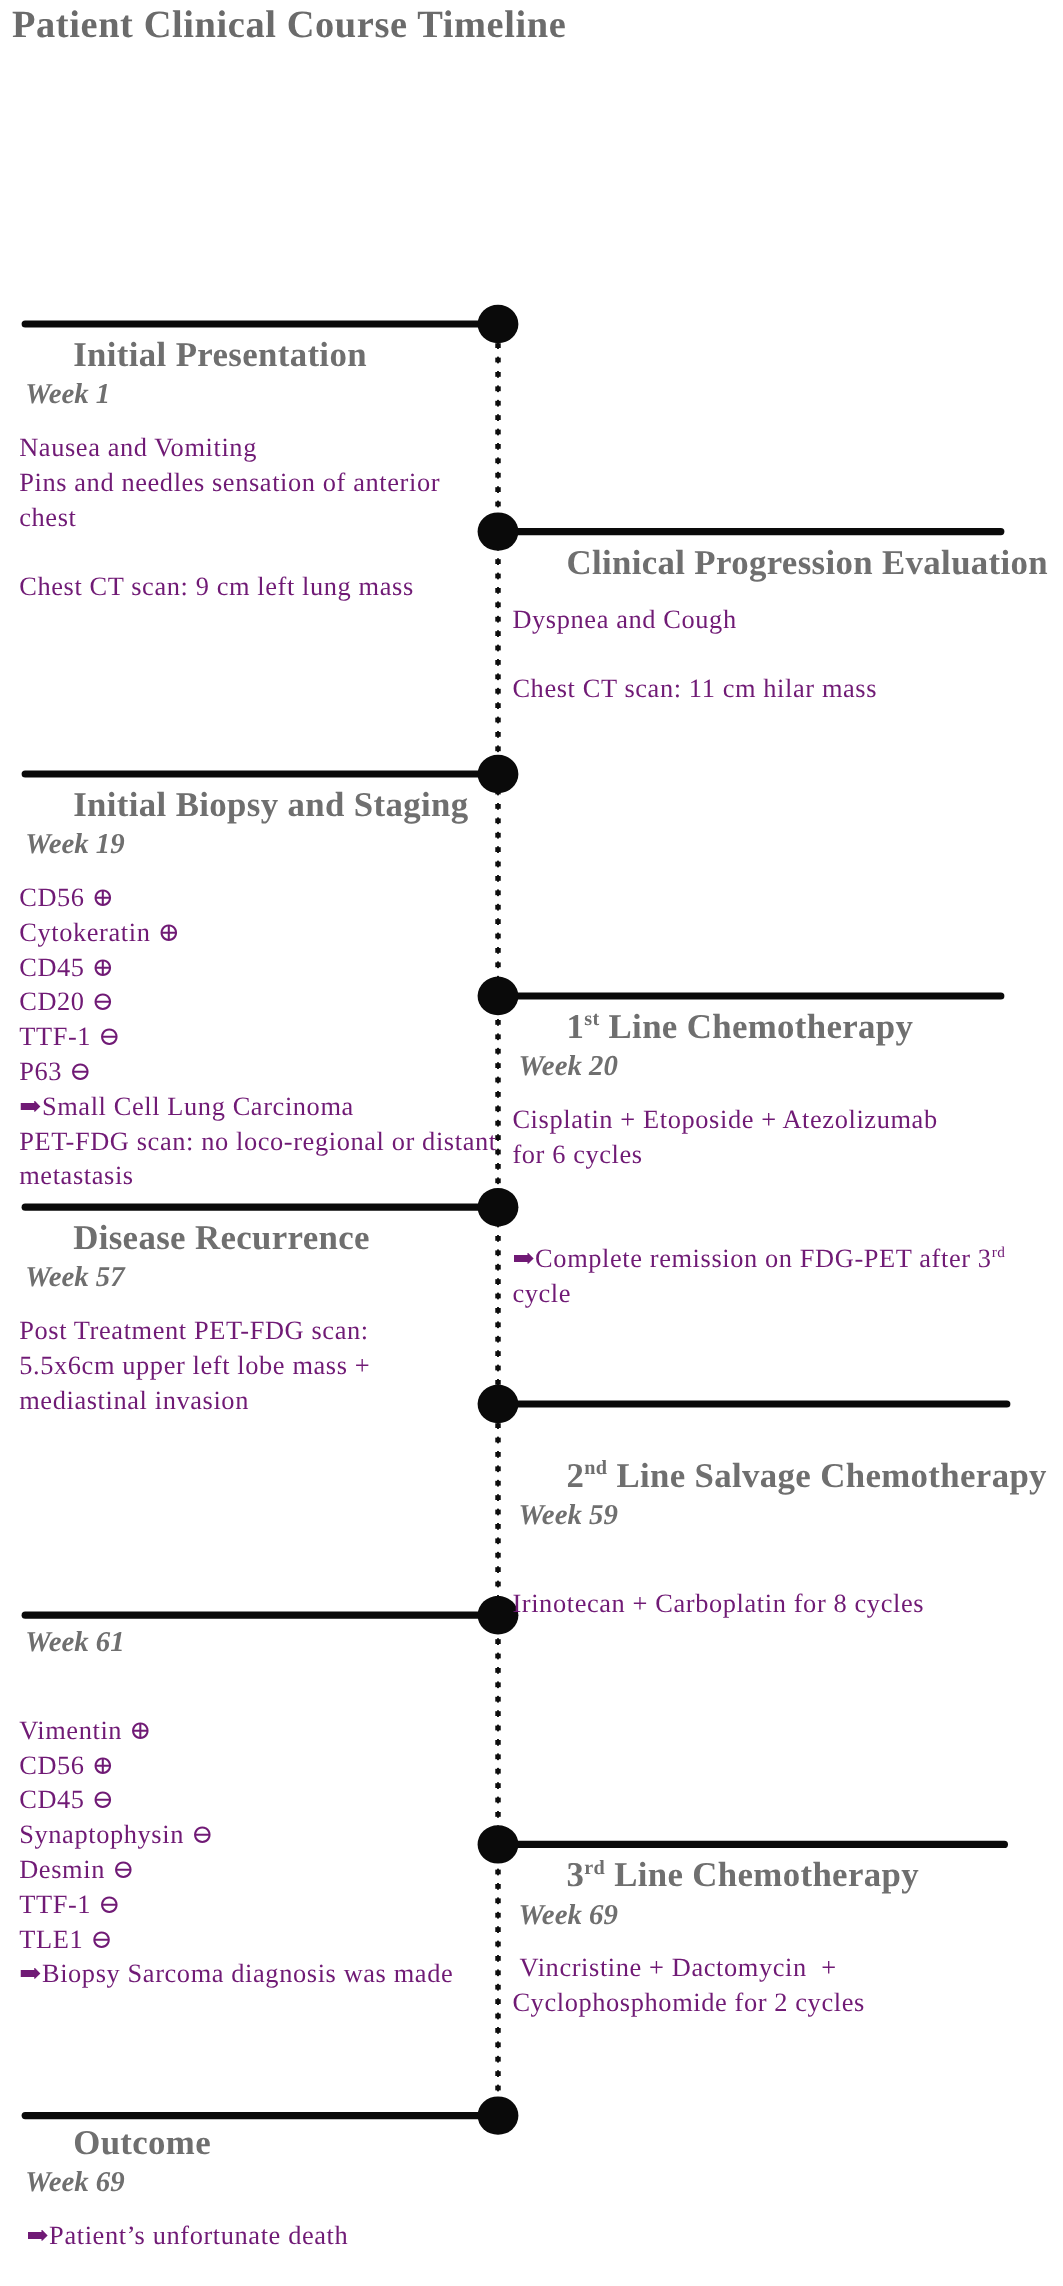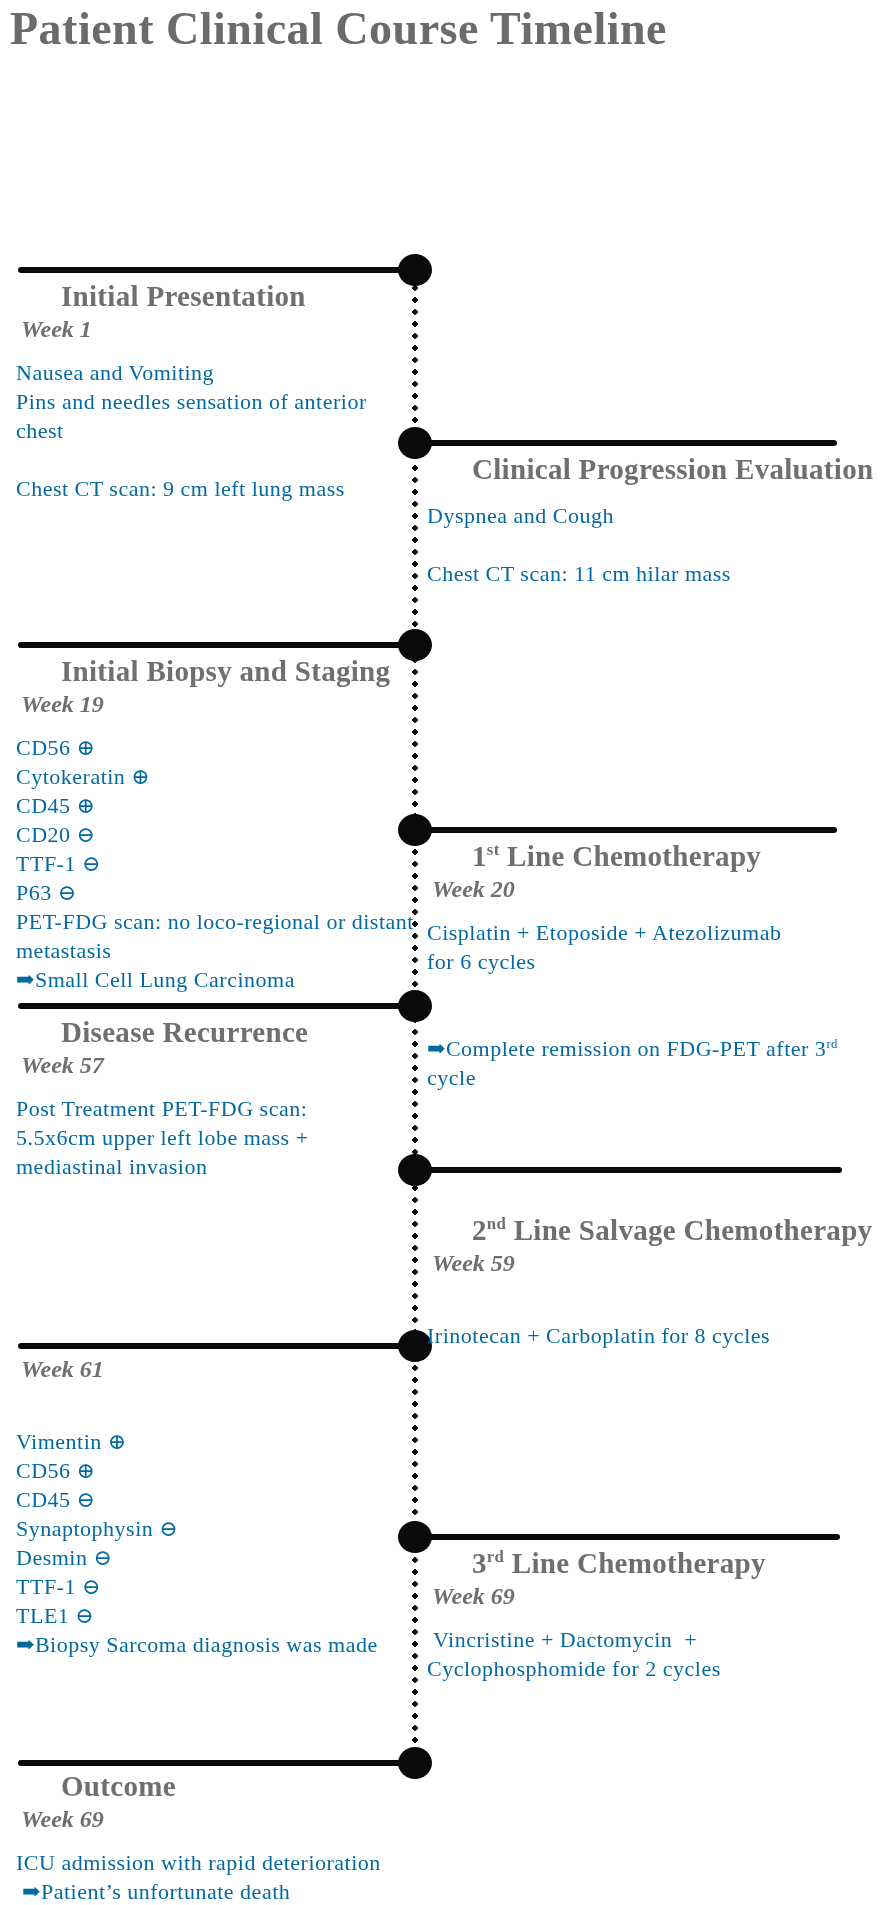--- a/index.html
+++ b/index.html
@@ -5,21 +5,21 @@
   html,body{margin:0;padding:0;background:#ffffff;}
   #canvas{
     position:relative;
     width:886px;height:1905px;
     background:#ffffff;
     overflow:hidden;
     font-family:"Liberation Serif","DejaVu Serif","DejaVu Sans",serif;
   }
   .page-title{
     position:absolute;top:2px;left:10px;
-    font-size:46px;font-weight:bold;color:#6b6b6b;
+    font-size:32px;font-weight:bold;color:#6b6b6b;
     letter-spacing:0.5px;white-space:nowrap;
   }
   
   .spine{
     position:absolute;left:412px;top:270px;width:6px;height:1496px;
     background-image:radial-gradient(circle 2.6px at 3px 6px,#0c0c0c 98%,rgba(0,0,0,0) 100%);
     background-size:6px 12px;background-repeat:repeat-y;
   }
   .node-dot{
     position:absolute;width:34px;height:32px;border-radius:50%;
@@ -32,21 +32,21 @@
   .event.left{left:16px;width:400px;}
   .event.right{left:427px;width:436px;}
   .ev-title{
     font-size:29px;font-weight:bold;color:#6f6f6f;
     line-height:36px;white-space:nowrap;padding-left:5px;letter-spacing:0.3px;margin-left:40px;
   }
   .ev-week{
     font-size:24px;font-weight:bold;color:#6f6f6f;
     line-height:30px;white-space:nowrap;padding-left:5px;font-style:italic;
   }
-  .ev-body{margin-top:14px;font-size:22px;color:#0369a1;letter-spacing:0.5px;}
+  .ev-body{margin-top:14px;font-size:22px;color:#701a75;letter-spacing:0.5px;}
   .body-line{min-height:29px;line-height:29px;white-space:pre-wrap;}
   sup{font-size:58%;line-height:0;}
 </style>
 </head>
 <body>
 
 <div id="canvas">
 
   <div class="page-title">Patient Clinical Course Timeline</div>
 
@@ -95,22 +95,22 @@
   <div class="event left" style="top:653px">
     <div class="ev-title">Initial Biopsy and Staging</div>
     <div class="ev-week">Week 19</div>
     <div class="ev-body">
         <div class="body-line">CD56 ⊕</div>
         <div class="body-line">Cytokeratin ⊕</div>
         <div class="body-line">CD45 ⊕</div>
         <div class="body-line">CD20 ⊖</div>
         <div class="body-line">TTF-1 ⊖</div>
         <div class="body-line">P63 ⊖</div>
+        <div class="body-line">➡Small Cell Lung Carcinoma</div>
         <div class="body-line">PET-FDG scan: no loco-regional or distant metastasis</div>
-        <div class="body-line">➡Small Cell Lung Carcinoma</div>
       </div>
   </div>
 
   <div class="event right" style="top:838px">
     <div class="ev-title">1<sup>st</sup> Line Chemotherapy</div>
     <div class="ev-week">Week 20</div>
     <div class="ev-body">
         <div class="body-line">Cisplatin + Etoposide + Atezolizumab</div>
         <div class="body-line">for 6 cycles</div>
         <div class="body-line"></div>
@@ -160,18 +160,17 @@
     <div class="ev-body">
         <div class="body-line"> Vincristine + Dactomycin  +</div>
         <div class="body-line">Cyclophosphomide for 2 cycles</div>
       </div>
   </div>
 
   <div class="event left" style="top:1768px">
     <div class="ev-title">Outcome</div>
     <div class="ev-week">Week 69</div>
     <div class="ev-body">
-        <div class="body-line">ICU admission with rapid deterioration</div>
         <div class="body-line"> ➡Patient’s unfortunate death</div>
       </div>
   </div>
 
 </div>
 
 </body></html>

